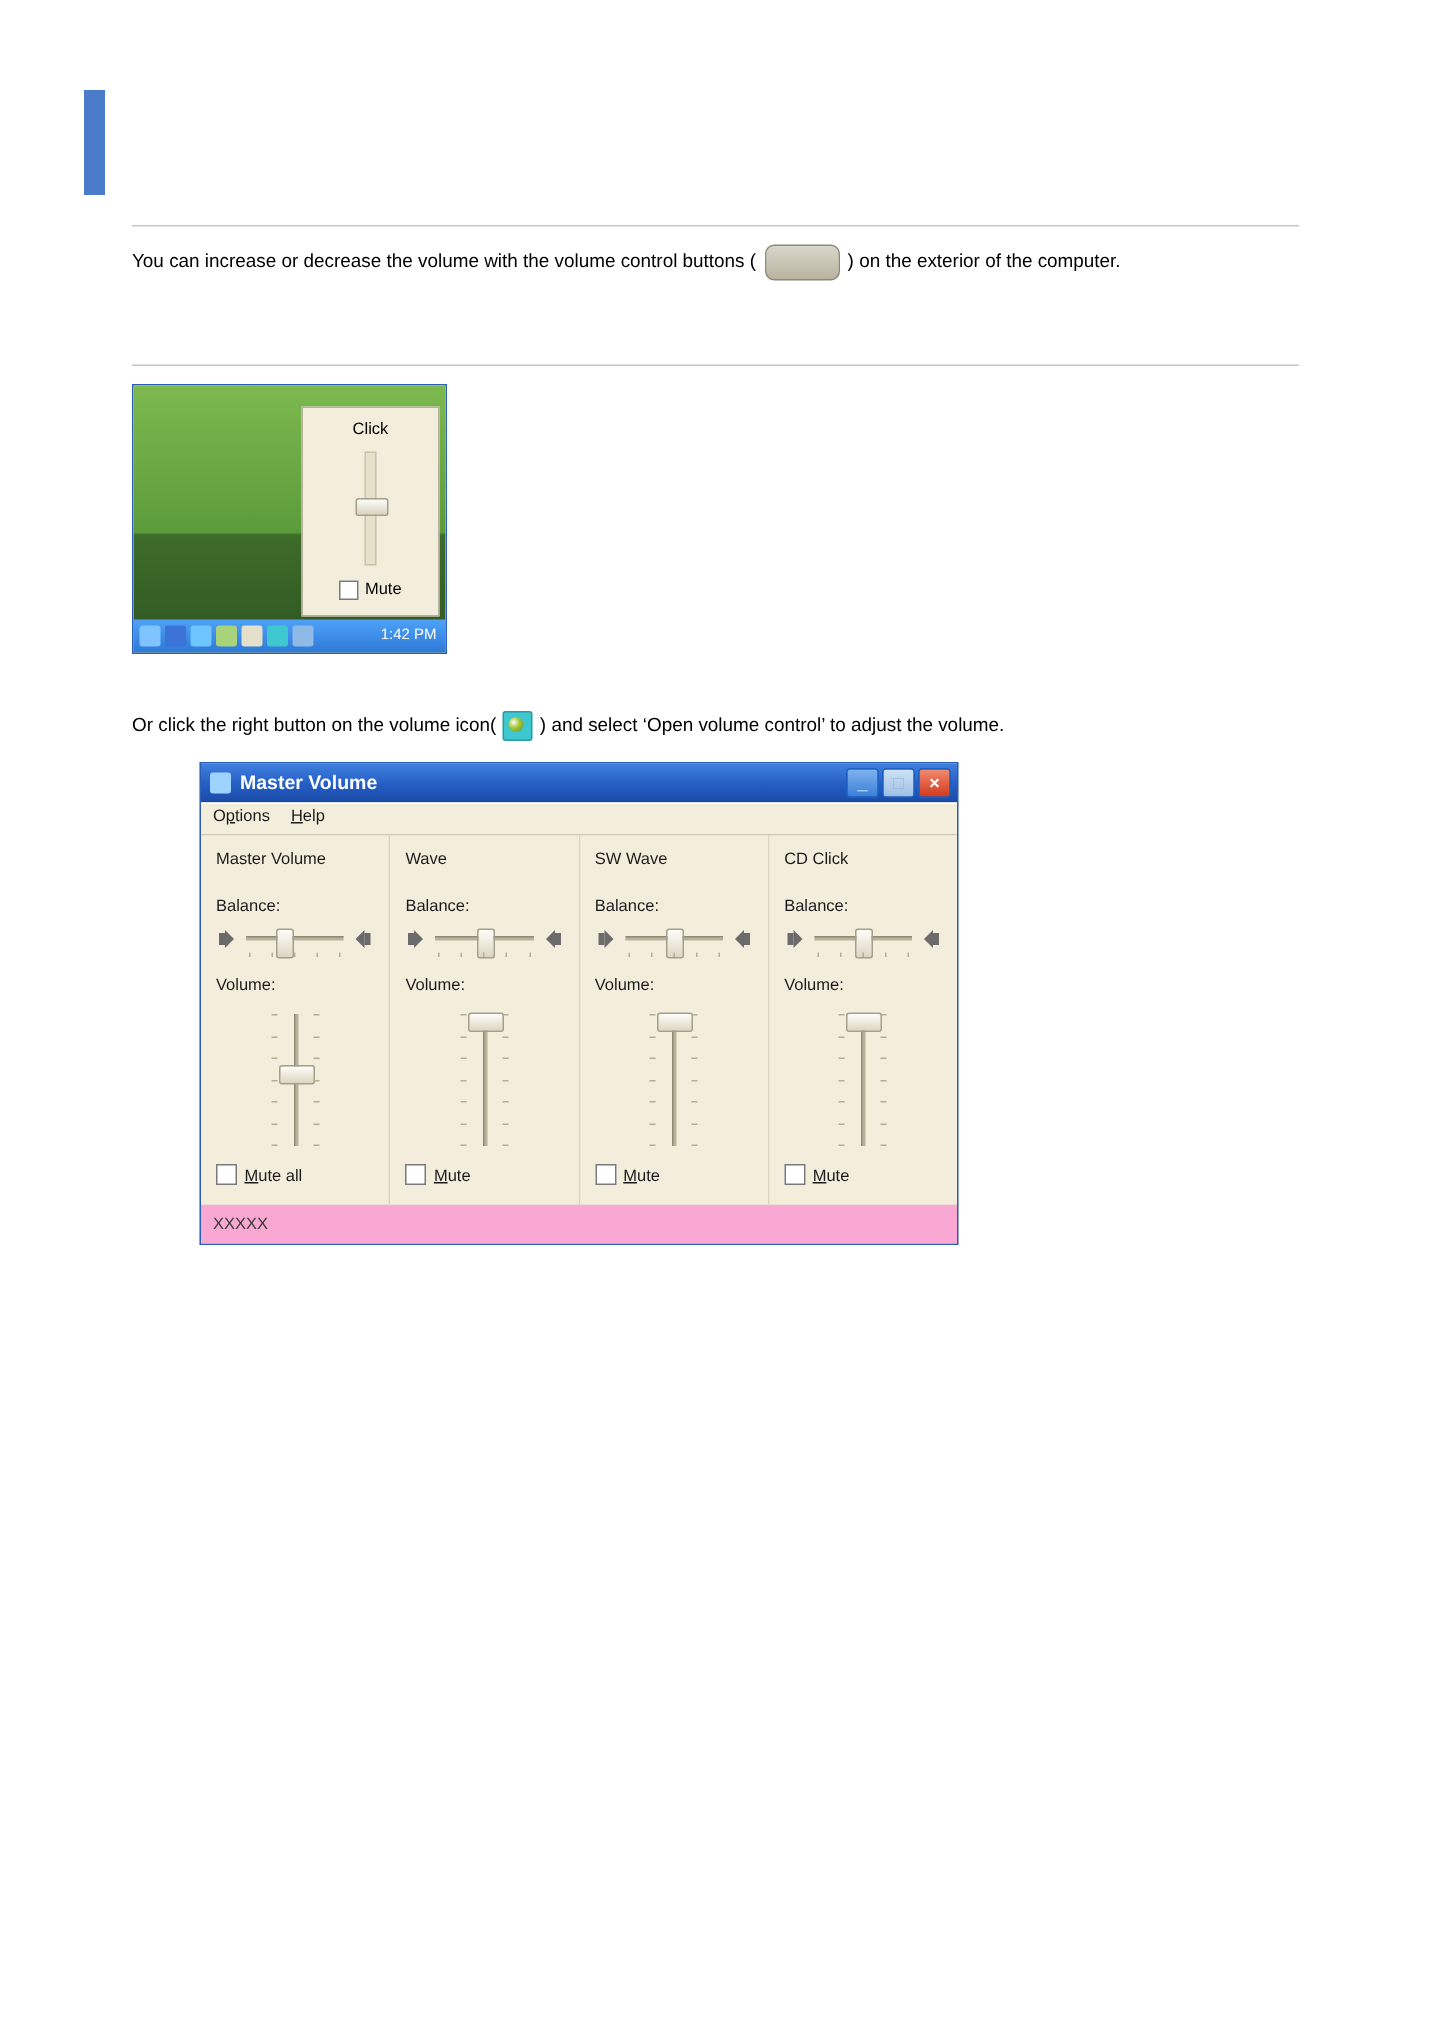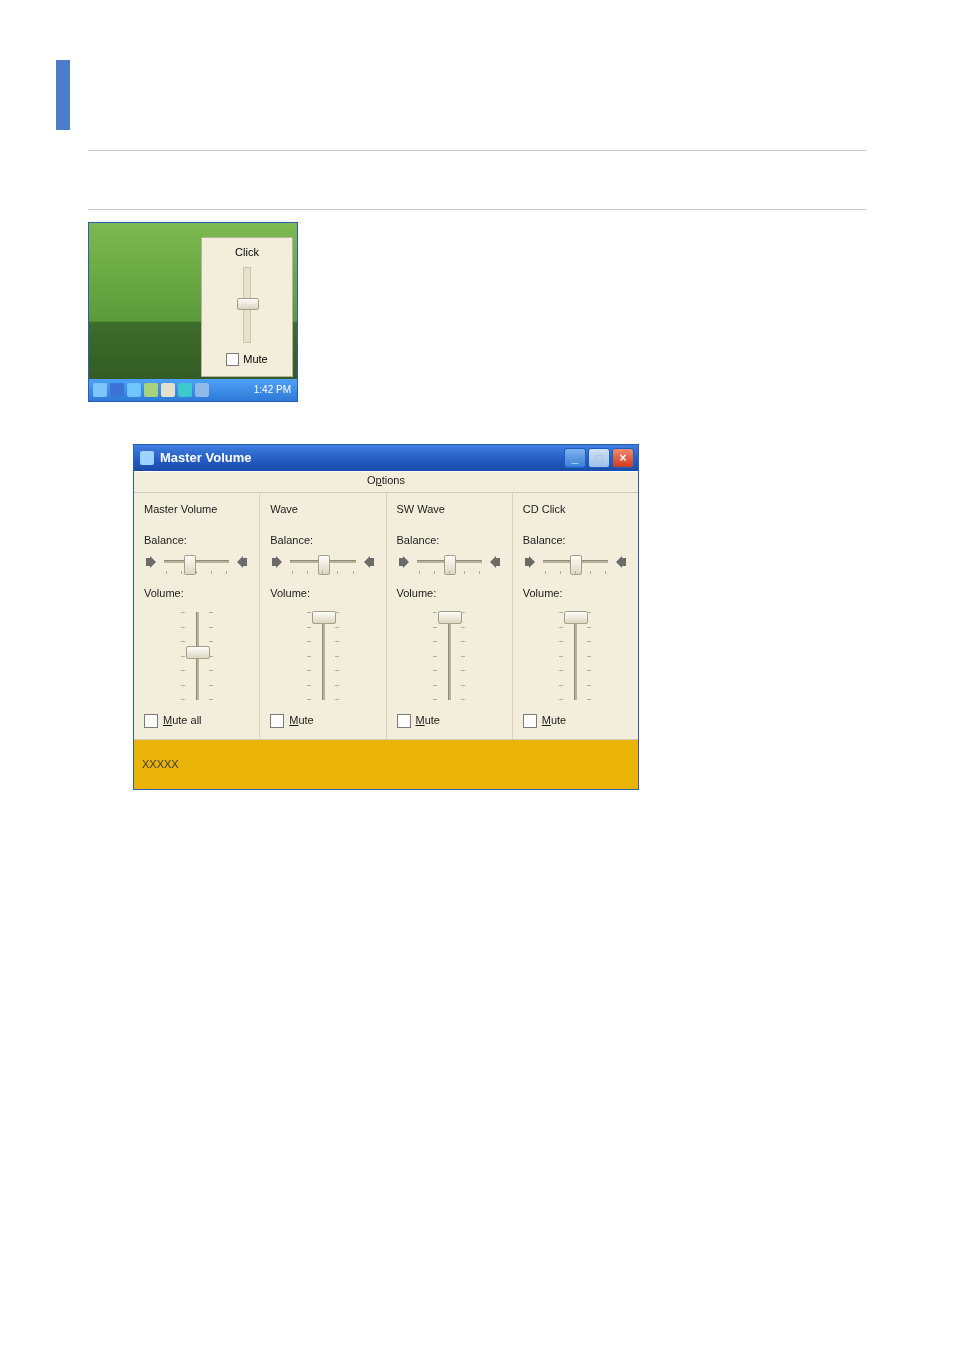--- a/index.html
+++ b/index.html
@@ -191,25 +191,24 @@
   }
   .fig2 .tb-min { background: linear-gradient(#7fb3ee,#3a7fd8); color:#fff; }
   .fig2 .tb-max { background: linear-gradient(#cfe1f6,#9ec0e6); color:#9bb8dc; }
   .fig2 .tb-close { background: linear-gradient(#f08a6f,#d33a1d); color:#fff; }
   .fig2 .menubar {
     height: 20px;
     background: #f3eedc;
     border-top: 1px solid #fff;
     border-bottom: 1px solid #cfc9b3;
     display: flex;
-    align-items: center;
+    align-items: flex-start;
     gap: 14px;
     padding: 0 8px;
     font-size: 11px;
-    flex-direction: column;
   }
   .fig2 .menubar span { text-decoration: none; }
   .fig2 .menubar .u { text-decoration: underline; text-underline-offset: 1px; }
   .fig2 .cols {
     display: flex;
   }
   .fig2 .col {
     flex: 1 1 0;
     border-right: 1px solid #d8d3bd;
     padding: 8px 10px 10px 10px;
@@ -313,48 +312,53 @@
     flex-direction:column;
     justify-content:space-between;
   }
   .v-slider .ticks.left { left:6px; }
   .v-slider .ticks.right { right:6px; }
   .v-slider .ticks i {
     width:4px; height:1px; background:#b3ae98;
   }
   .mute-row2 {
     display:flex;
-    align-items:center;
+    align-items:flex-start;
     gap:5px;
     font-size:11px;
   }
   .mute-row2 .chk {
     width:12px; height:12px;
     border:1px solid #7a7a7a;
     background:#fff;
   }
   .fig2 .statusbar {
     border-top:1px solid #cfc9b3;
-    background:#eab308;
-    padding:16px 8px;
+    background:#f9a8d4;
+    padding:4px 8px;
     font-size:11px;
     color:#3a3a3a;
   }
   .para { margin: 10px 0 10px 0; font-size: 12.6px; }
 </style>
 </head>
 <body>
 
 <div class="page">
 
   <div class="side-blue"></div>
 
   <div class="section-text">
 
     <hr class="section-divider">
+    <div class="para">
+      <span>You can increase or decrease the volume with the volume control buttons (</span>
+      <span class="inline-img"></span>
+      <span>) on the exterior of the computer.</span>
+    </div>
 
     <div style="height:40px"></div>
 
     <hr class="section-divider">
 
     <div class="fig1">
       <div class="fig1-bg"></div>
       <div class="fig1-popup">
         <div class="vlabel">Click</div>
         <div class="slider-track">
@@ -372,20 +376,25 @@
         <span class="ti" style="background:#a8d27c"></span>
         <span class="ti" style="background:#e5e0cc"></span>
         <span class="ti" style="background:#3ec7cf"></span>
         <span class="ti" style="background:#8fb9e6"></span>
         <span class="time">1:42 PM</span>
       </div>
     </div>
 
     <div style="height:28px"></div>
 
+    <div class="para">
+      <span>Or click the right button on the volume icon(</span>
+      <span class="tray-icon"></span>
+      <span>) and select ‘Open volume control’ to adjust the volume.</span>
+    </div>
 
     <div class="fig2">
       <div class="titlebar">
         <div class="tb-icon"></div>
         <span>Master Volume</span>
         <div class="tb-buttons">
           <div class="tb-btn tb-min">_</div>
           <div class="tb-btn tb-max">□</div>
           <div class="tb-btn tb-close">×</div>
         </div>

